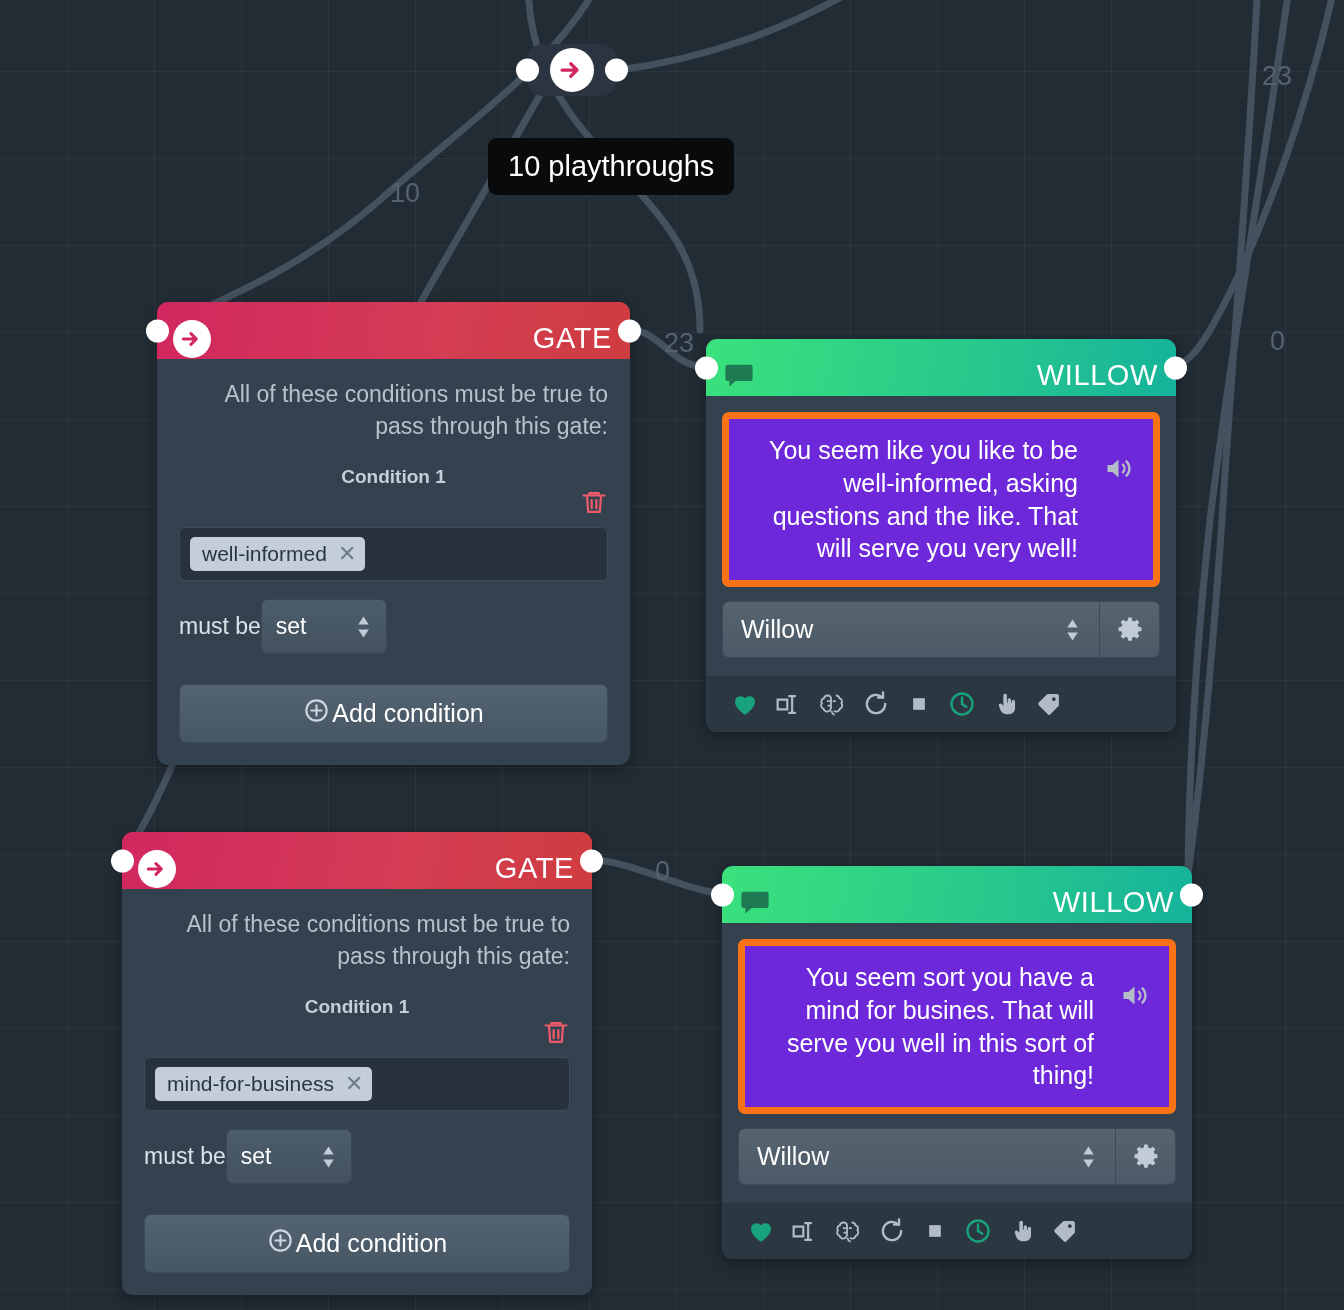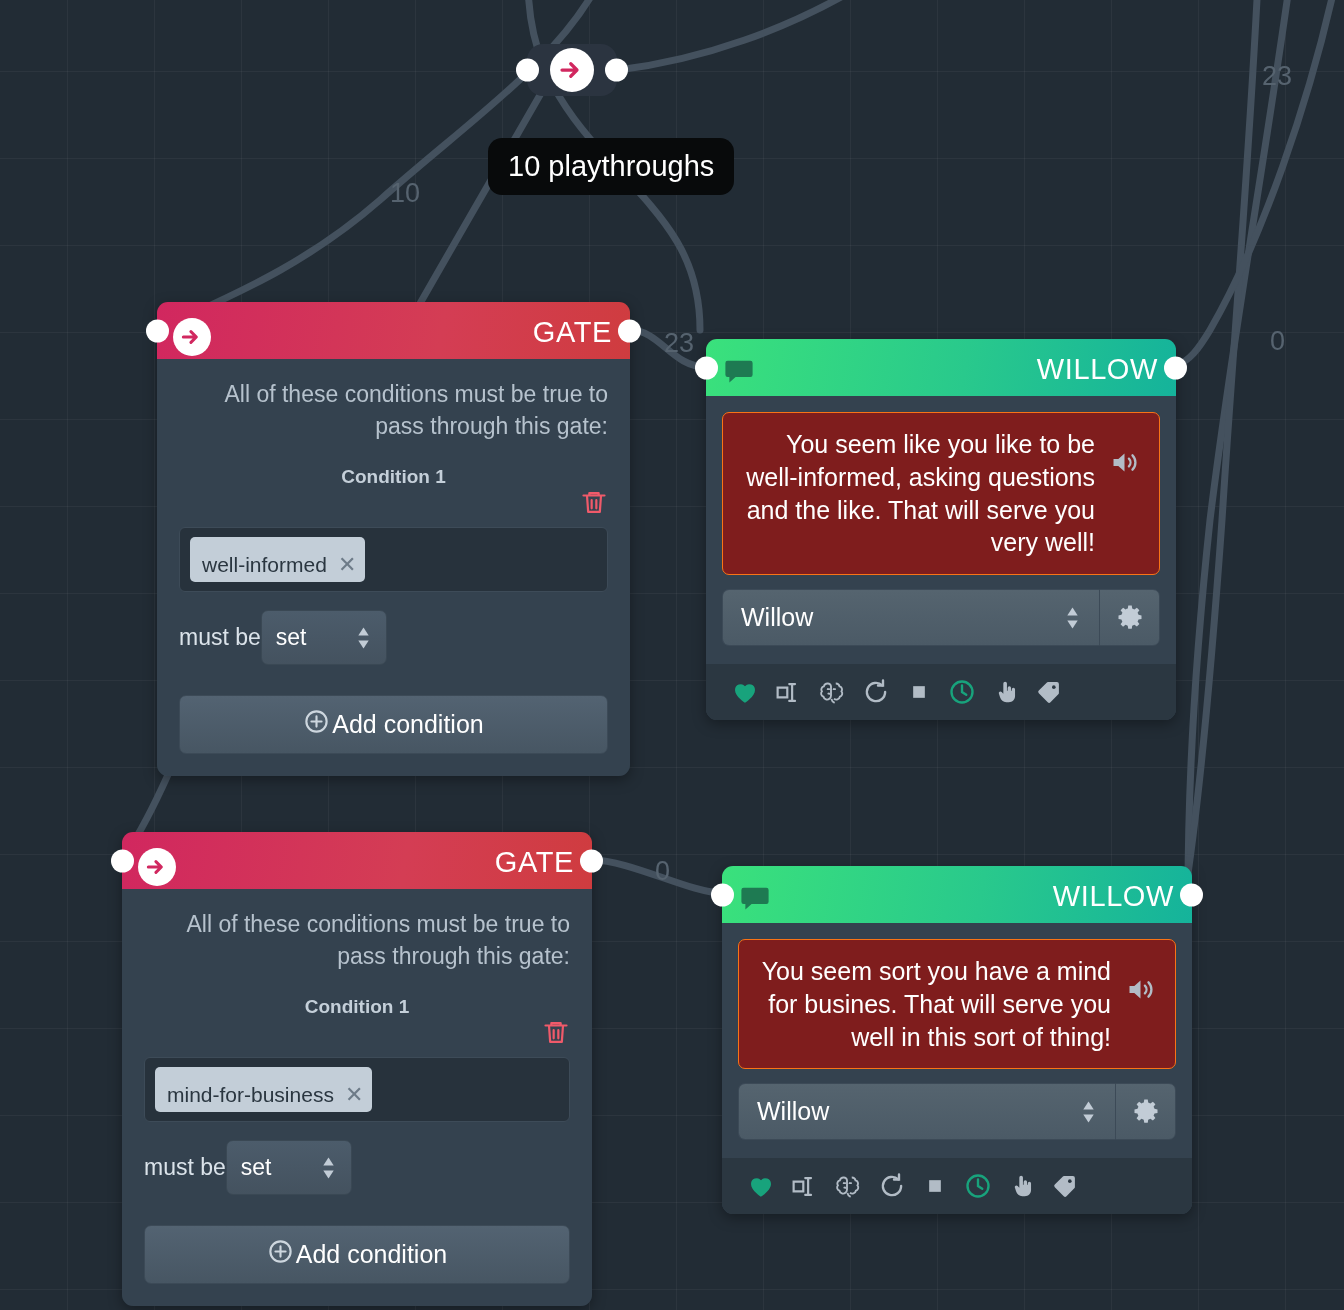--- a/index.html
+++ b/index.html
@@ -47,20 +47,21 @@
   
   .node {
     position: absolute;
     border-radius: 11px;
     box-shadow: 0 4px 14px rgba(0,0,0,0.35);
   }
   .node-header {
     height: 57px;
     border-radius: 11px 11px 0 0;
     display: flex;
+    align-items: center;
     padding: 16px 18px 0 16px;
     box-sizing: border-box;
     position: relative;
   }
   .node-title {
     margin-left: auto;
     color: #ffffff;
     font-size: 29px;
     letter-spacing: 0.6px;
     font-weight: 400;
@@ -123,21 +124,21 @@
     border: 1px solid #3d4b58;
     border-radius: 6px;
     padding: 9px 10px;
     display: flex;
     align-items: center;
     min-height: 34px;
   }
   .tag-chip {
     background: #c3ced8;
     border-radius: 5px;
-    padding: 16px 9px 5px 12px;
+    padding: 5px 9px 5px 12px;
     display: flex;
     align-items: center;
     gap: 11px;
     color: #2a3640;
     font-size: 21px;
   }
   .chip-x {
     color: #6d7b88;
     font-size: 22px;
     line-height: 1;
@@ -188,27 +189,27 @@
   }
 
   
   .willow .node-header {
     background: linear-gradient(100deg, #3ae17c 0%, #29c98c 55%, #15b39b 100%);
   }
   .willow .node-body {
     padding: 16px 16px 0 16px;
   }
   .speech-box {
-    background: #7f1d1d;
-    border: 1px solid #f97316;
+    background: #6d28d9;
+    border: 7px solid #f97316;
     border-radius: 7px;
     padding: 15px 18px;
     display: flex;
     align-items: flex-start;
-    gap: 13px;
+    gap: 24px;
   }
   .speech-text {
     color: #ffffff;
     font-size: 25px;
     line-height: 1.31;
     flex: 1;
   }
   .speaker-icon { padding-top: 18px; line-height: 0; }
   .voice-row {
     display: flex;
@@ -262,21 +263,21 @@
     align-items: center;
     justify-content: center;
   }
   #mini-gate .gate-icon { width: 44px; height: 44px; }
 
   
   #tooltip {
     position: absolute;
     background: #080a0b;
     color: #ffffff;
-    border-radius: 14px;
+    border-radius: 9px;
     padding: 12px 20px;
     font-size: 29px;
     white-space: nowrap;
     z-index: 20;
   }
 </style>
 </head>
 <body>
 
 <div id="canvas">

